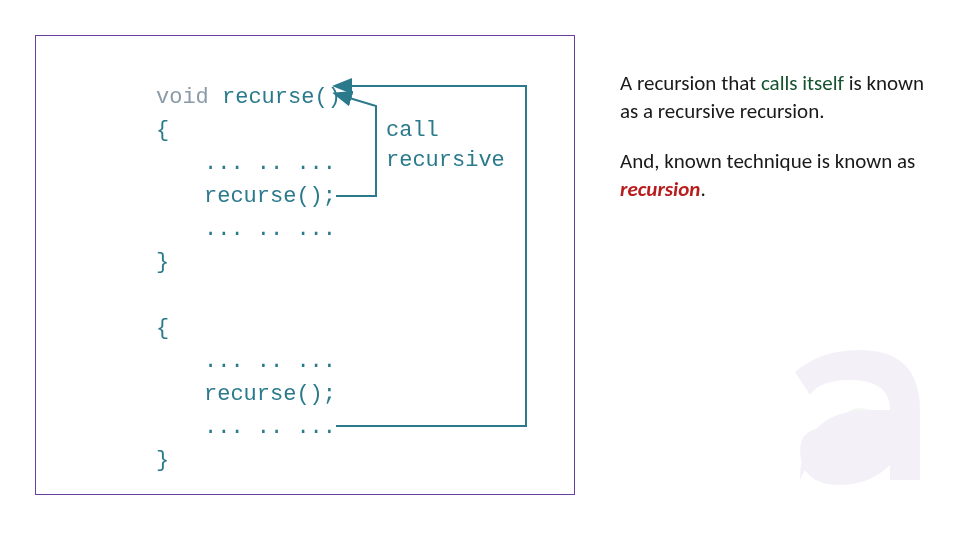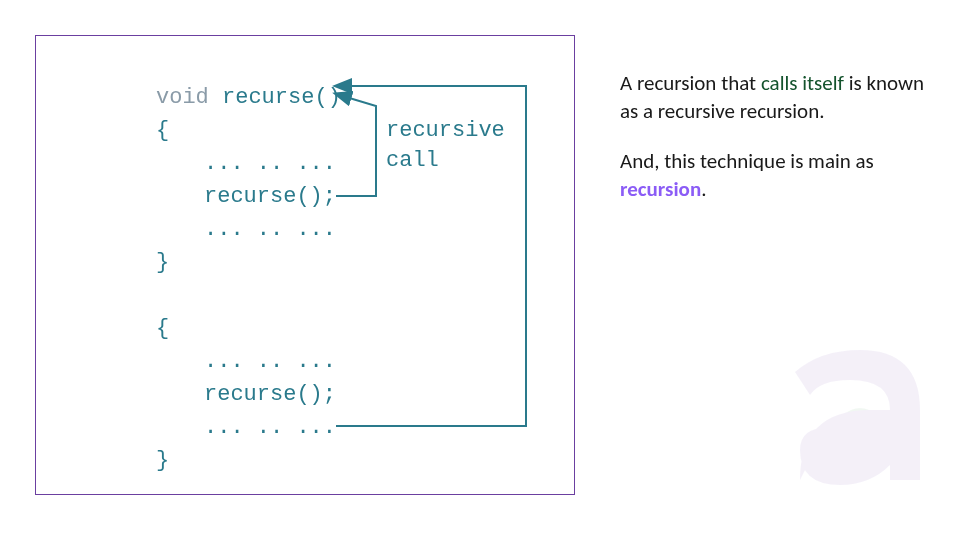--- a/index.html
+++ b/index.html
@@ -52,21 +52,21 @@
   .explain {
     position: absolute;
     left: 620px;
     top: 48px;
     width: 310px;
     font-size: 21px;
     line-height: 1.35;
     color: #1a1a1a;
   }
   .hl-blue { color: #14532d; }
-  .hl-blue-ital { color: #8b5cf6; font-weight: bold; }
+  .hl-blue-ital { color: #b91c1c; font-style: italic; font-weight: bold; }
   .watermark {
     position: absolute;
     left: 740px;
     top: 300px;
     pointer-events: none;
   }
 </style>
 </head>
 <body>
 
@@ -81,22 +81,22 @@
     <div>}</div>
     <div>&nbsp;</div>
     <div>{</div>
     <div style="padding-left:48px;"><span>... .. ...</span></div>
     <div style="padding-left:48px;"><span>recurse();</span></div>
     <div style="padding-left:48px;"><span>... .. ...</span></div>
     <div>}</div>
   </div>
 
   <div class="annotation">
+    <div>call</div>
     <div>recursive</div>
-    <div>call</div>
   </div>
 
   <svg class="arrows" viewBox="0 0 540 460">
     <defs>
       <marker id="arrowhead" markerWidth="10" markerHeight="8" refX="8" refY="4" orient="auto">
         <polygon points="0 0, 10 4, 0 8" fill="#2a7a8c"></polygon>
       </marker>
     </defs>
 
     <path d="M 300 160 L 340 160 L 340 70 L 300 58" stroke="#2a7a8c" stroke-width="2" fill="none" marker-end="url(#arrowhead)"></path>
@@ -104,21 +104,21 @@
     <path d="M 300 390 L 490 390 L 490 50 L 300 50" stroke="#2a7a8c" stroke-width="2" fill="none" marker-end="url(#arrowhead)"></path>
   </svg>
 
 </div>
 
 <div class="explain">
   <p>
     <span>A recursion that </span><span class="hl-blue">calls itself</span><span> is known as a recursive recursion.</span>
   </p>
   <p>
-    <span>And, this technique is main as </span><span class="hl-blue-ital">recursion</span><span>.</span>
+    <span>And, known technique is known as </span><span class="hl-blue-ital">recursion</span><span>.</span>
   </p>
 </div>
 
 <svg class="watermark" width="200" height="200">
   <g opacity="0.08">
     <circle cx="120" cy="130" r="22" fill="#5aa86a"></circle>
     <path d="M 60 180
              Q 60 110 130 110
              L 150 110
              Q 150 80 110 80

